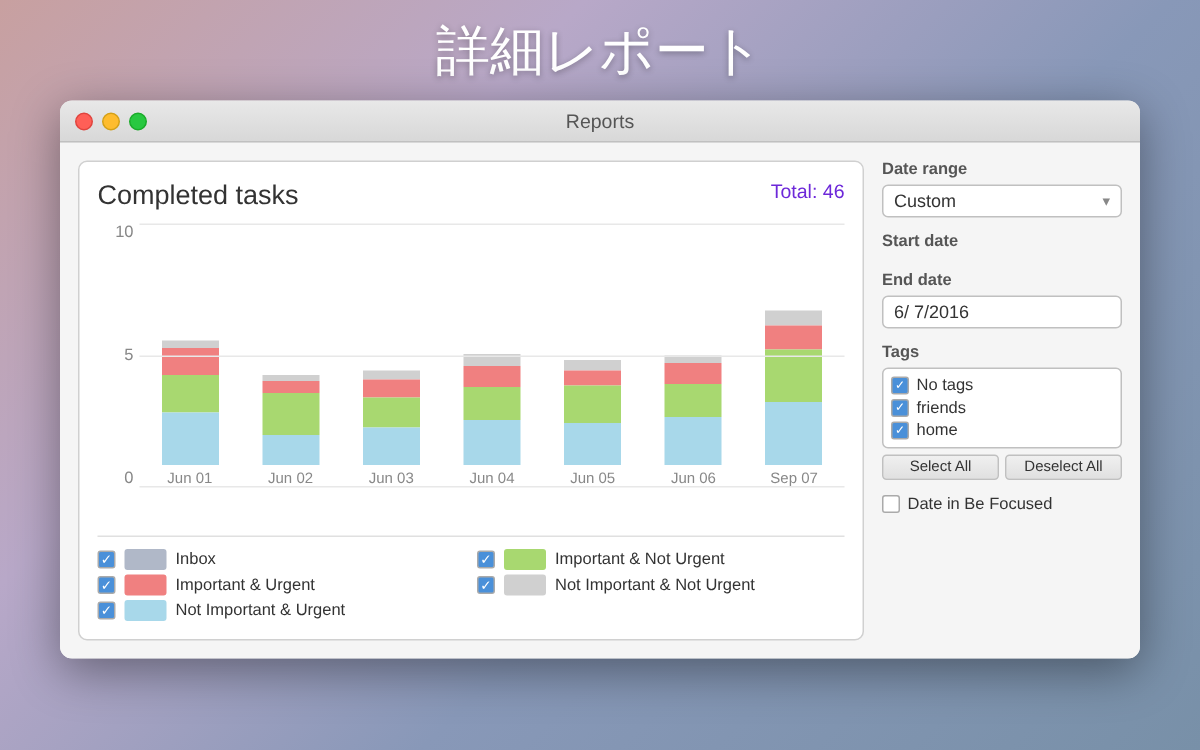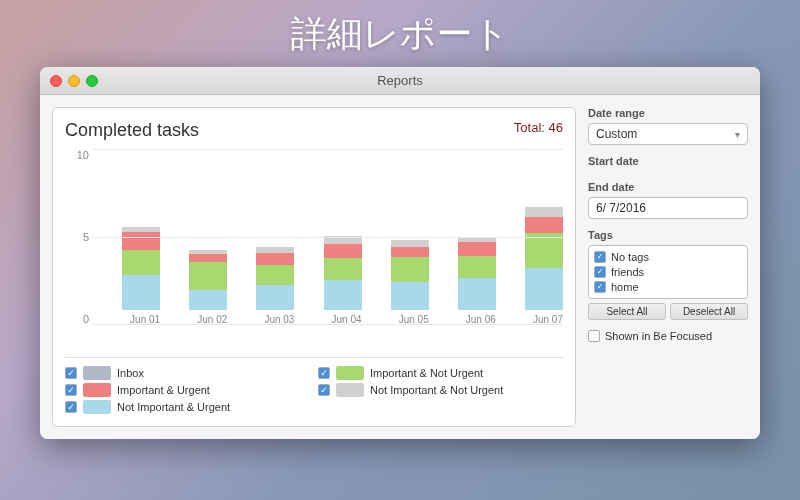--- a/index.html
+++ b/index.html
@@ -93,21 +93,21 @@
     }
 
     .chart-title {
       font-size: 18px;
       color: #333;
       font-weight: 500;
     }
 
     .chart-total {
       font-size: 13px;
-      color: #7f1d1d;
+      color: #6d28d9;
     }
 
     .chart-area {
       flex: 1;
       display: flex;
       flex-direction: row;
       gap: 0;
       align-items: flex-end;
       position: relative;
       padding-left: 28px;
@@ -157,21 +157,21 @@
       align-items: flex-end;
       flex: 1;
       gap: 0;
       height: 100%;
     }
 
     .bar-group {
       flex: 1;
       display: flex;
       flex-direction: column;
-      align-items: flex-end;
+      align-items: center;
       gap: 0;
       height: 100%;
       justify-content: flex-end;
     }
 
     .bar-stack {
       display: flex;
       flex-direction: column-reverse;
       width: 38px;
       gap: 0;
@@ -441,21 +441,21 @@
               </div>
               <span class="bar-label">Jun 06</span>
             </div>
             <div class="bar-group">
               <div class="bar-stack">
                 <div class="bar-segment" style="height: 42px; background-color: rgb(168, 216, 234);"></div>
                 <div class="bar-segment" style="height: 35px; background-color: rgb(168, 216, 112);"></div>
                 <div class="bar-segment" style="height: 16px; background-color: rgb(240, 128, 128);"></div>
                 <div class="bar-segment" style="height: 10px; background-color: rgb(208, 208, 208);"></div>
               </div>
-              <span class="bar-label">Jun 07</span>
+              <span class="bar-label">Sep 07</span>
             </div>
           </div>
       </div>
 
       <div class="legend" id="legend">
           <div class="legend-item">
             <div class="legend-checkbox"></div>
             <div class="legend-color-box" style="background-color: rgb(176, 184, 200);"></div>
             <span>Inbox</span>
           </div>
@@ -518,18 +518,18 @@
             </div>
           </div>
         <div class="tags-buttons">
           <div class="tag-btn">Select All</div>
           <div class="tag-btn">Deselect All</div>
         </div>
       </div>
 
       <div class="shown-option">
         <div class="shown-checkbox"></div>
-        <span>Shown in Be Focused</span>
+        <span>Date in Be Focused</span>
       </div>
     </div>
 
   </div>
 </div>
 
 </body></html>

